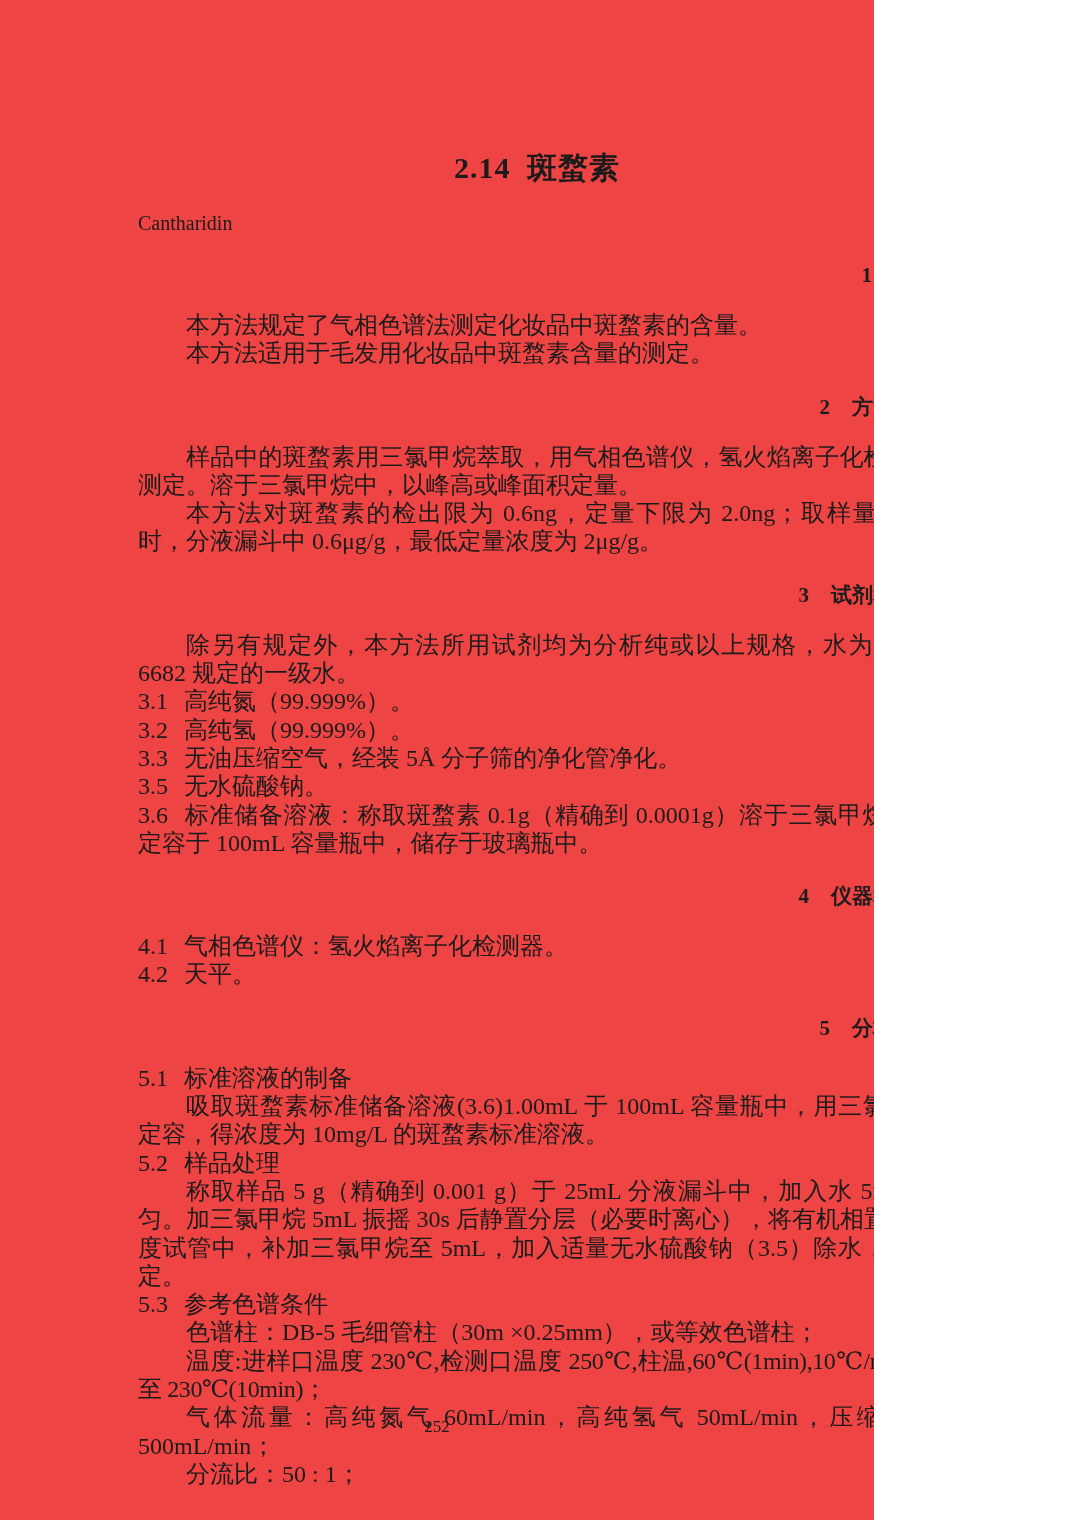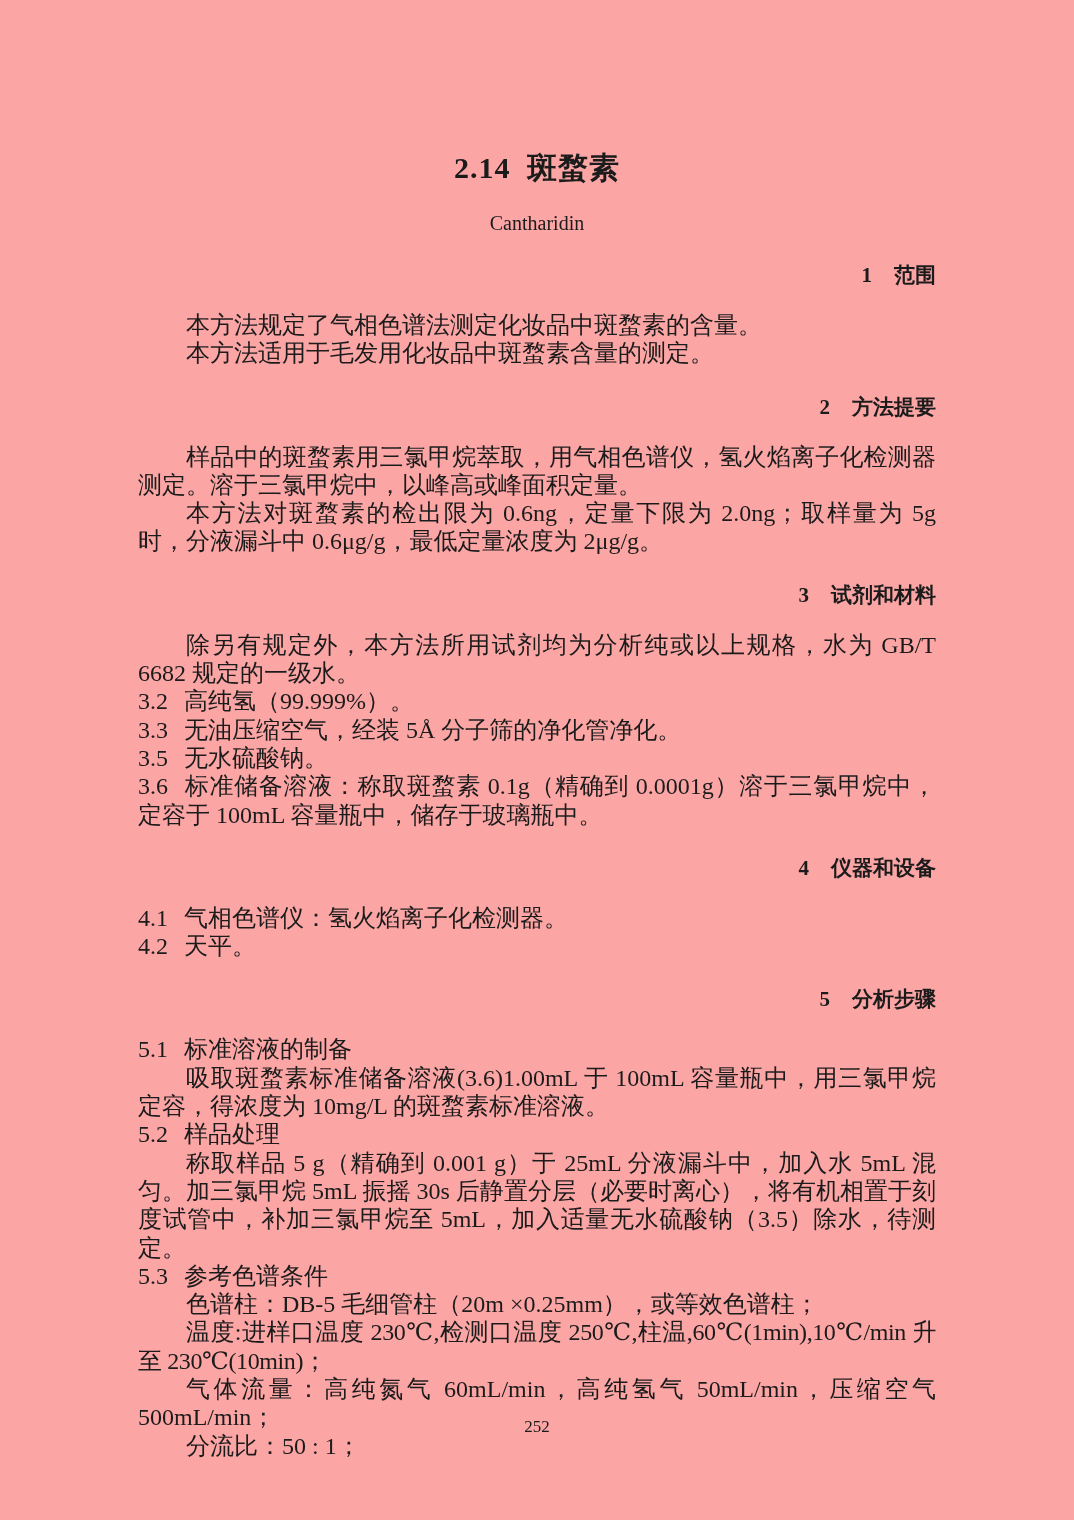--- a/index.html
+++ b/index.html
@@ -2,23 +2,23 @@
 <html><head>
 <meta charset="utf-8">
 <style>
   html,body{
     margin:0;
     padding:0;
     background:#ffffff;
   }
   .page{
     position:relative;
-    width:1074px;
+    width:874px;
     height:1520px;
-    background:#fca5a5;
+    background:#ef4444;
     color:#1b1b1b;
     font-family:"Liberation Serif","DejaVu Serif",serif;
     overflow:hidden;
   }
   .content{
     position:absolute;
     left:138px;
     top:0;
     width:798px;
   }
@@ -26,21 +26,21 @@
     margin:146px 0 0 0;
     text-align:center;
     font-size:30px;
     line-height:44px;
     font-weight:600;
     word-spacing:8px;
     letter-spacing:1px;
   }
   .subtitle{
     margin-top:20px;
-    text-align:center;
+    text-align:left;
     font-size:20px;
     line-height:26px;
   }
   .sec-h{
     margin:25px 0 22px 0;
     font-size:21px;
     line-height:28px;
     font-weight:bold;
     font-family:"Liberation Sans","DejaVu Sans",sans-serif;
     text-align:right;
@@ -85,39 +85,40 @@
     <h2 class="sec-h"><span class="sec-num">1</span><span>范围</span></h2>
     <p class="body indent">本方法规定了气相色谱法测定化妆品中斑蝥素的含量。</p>
     <p class="body indent">本方法适用于毛发用化妆品中斑蝥素含量的测定。</p>
 
     <h2 class="sec-h"><span class="sec-num">2</span><span>方法提要</span></h2>
     <p class="body indent">样品中的斑蝥素用三氯甲烷萃取，用气相色谱仪，氢火焰离子化检测器测定。溶于三氯甲烷中，以峰高或峰面积定量。</p>
     <p class="body indent">本方法对斑蝥素的检出限为 0.6ng，定量下限为 2.0ng；取样量为 5g 时，分液漏斗中 0.6μg/g，最低定量浓度为 2μg/g。</p>
 
     <h2 class="sec-h"><span class="sec-num">3</span><span>试剂和材料</span></h2>
     <p class="body indent">除另有规定外，本方法所用试剂均为分析纯或以上规格，水为 GB/T 6682 规定的一级水。</p>
+    <p class="body"><span class="item-num">3.1</span><span>高纯氮（99.999%）。</span></p>
     <p class="body"><span class="item-num">3.2</span><span>高纯氢（99.999%）。</span></p>
     <p class="body"><span class="item-num">3.3</span><span>无油压缩空气，经装 5Å 分子筛的净化管净化。</span></p>
     <p class="body"><span class="item-num">3.5</span><span>无水硫酸钠。</span></p>
     <p class="body"><span class="item-num">3.6</span><span>标准储备溶液：称取斑蝥素 0.1g（精确到 0.0001g）溶于三氯甲烷中，定容于 100mL 容量瓶中，储存于玻璃瓶中。</span></p>
 
     <h2 class="sec-h"><span class="sec-num">4</span><span>仪器和设备</span></h2>
     <p class="body"><span class="item-num">4.1</span><span>气相色谱仪：氢火焰离子化检测器。</span></p>
     <p class="body"><span class="item-num">4.2</span><span>天平。</span></p>
 
     <h2 class="sec-h"><span class="sec-num">5</span><span>分析步骤</span></h2>
 
     <p class="body"><span class="item-num">5.1</span><span>标准溶液的制备</span></p>
     <p class="body indent">吸取斑蝥素标准储备溶液(3.6)1.00mL 于 100mL 容量瓶中，用三氯甲烷定容，得浓度为 10mg/L 的斑蝥素标准溶液。</p>
 
     <p class="body"><span class="item-num">5.2</span><span>样品处理</span></p>
     <p class="body indent">称取样品 5 g（精确到 0.001 g）于 25mL 分液漏斗中，加入水 5mL 混匀。加三氯甲烷 5mL 振摇 30s 后静置分层（必要时离心），将有机相置于刻度试管中，补加三氯甲烷至 5mL，加入适量无水硫酸钠（3.5）除水，待测定。</p>
 
     <p class="body"><span class="item-num">5.3</span><span>参考色谱条件</span></p>
-    <p class="body indent">色谱柱：DB-5 毛细管柱（20m ×0.25mm），或等效色谱柱；</p>
+    <p class="body indent">色谱柱：DB-5 毛细管柱（30m ×0.25mm），或等效色谱柱；</p>
     <p class="body indent tight">温度:进样口温度 230℃,检测口温度 250℃,柱温,60℃(1min),10℃/min 升至 230℃(10min)；</p>
     <p class="body indent">气体流量：高纯氮气 60mL/min，高纯氢气 50mL/min，压缩空气 500mL/min；</p>
     <p class="body indent">分流比：50 : 1；</p>
 
   </div>
 
   <div class="page-num">252</div>
 </div>
 
 </body></html>

